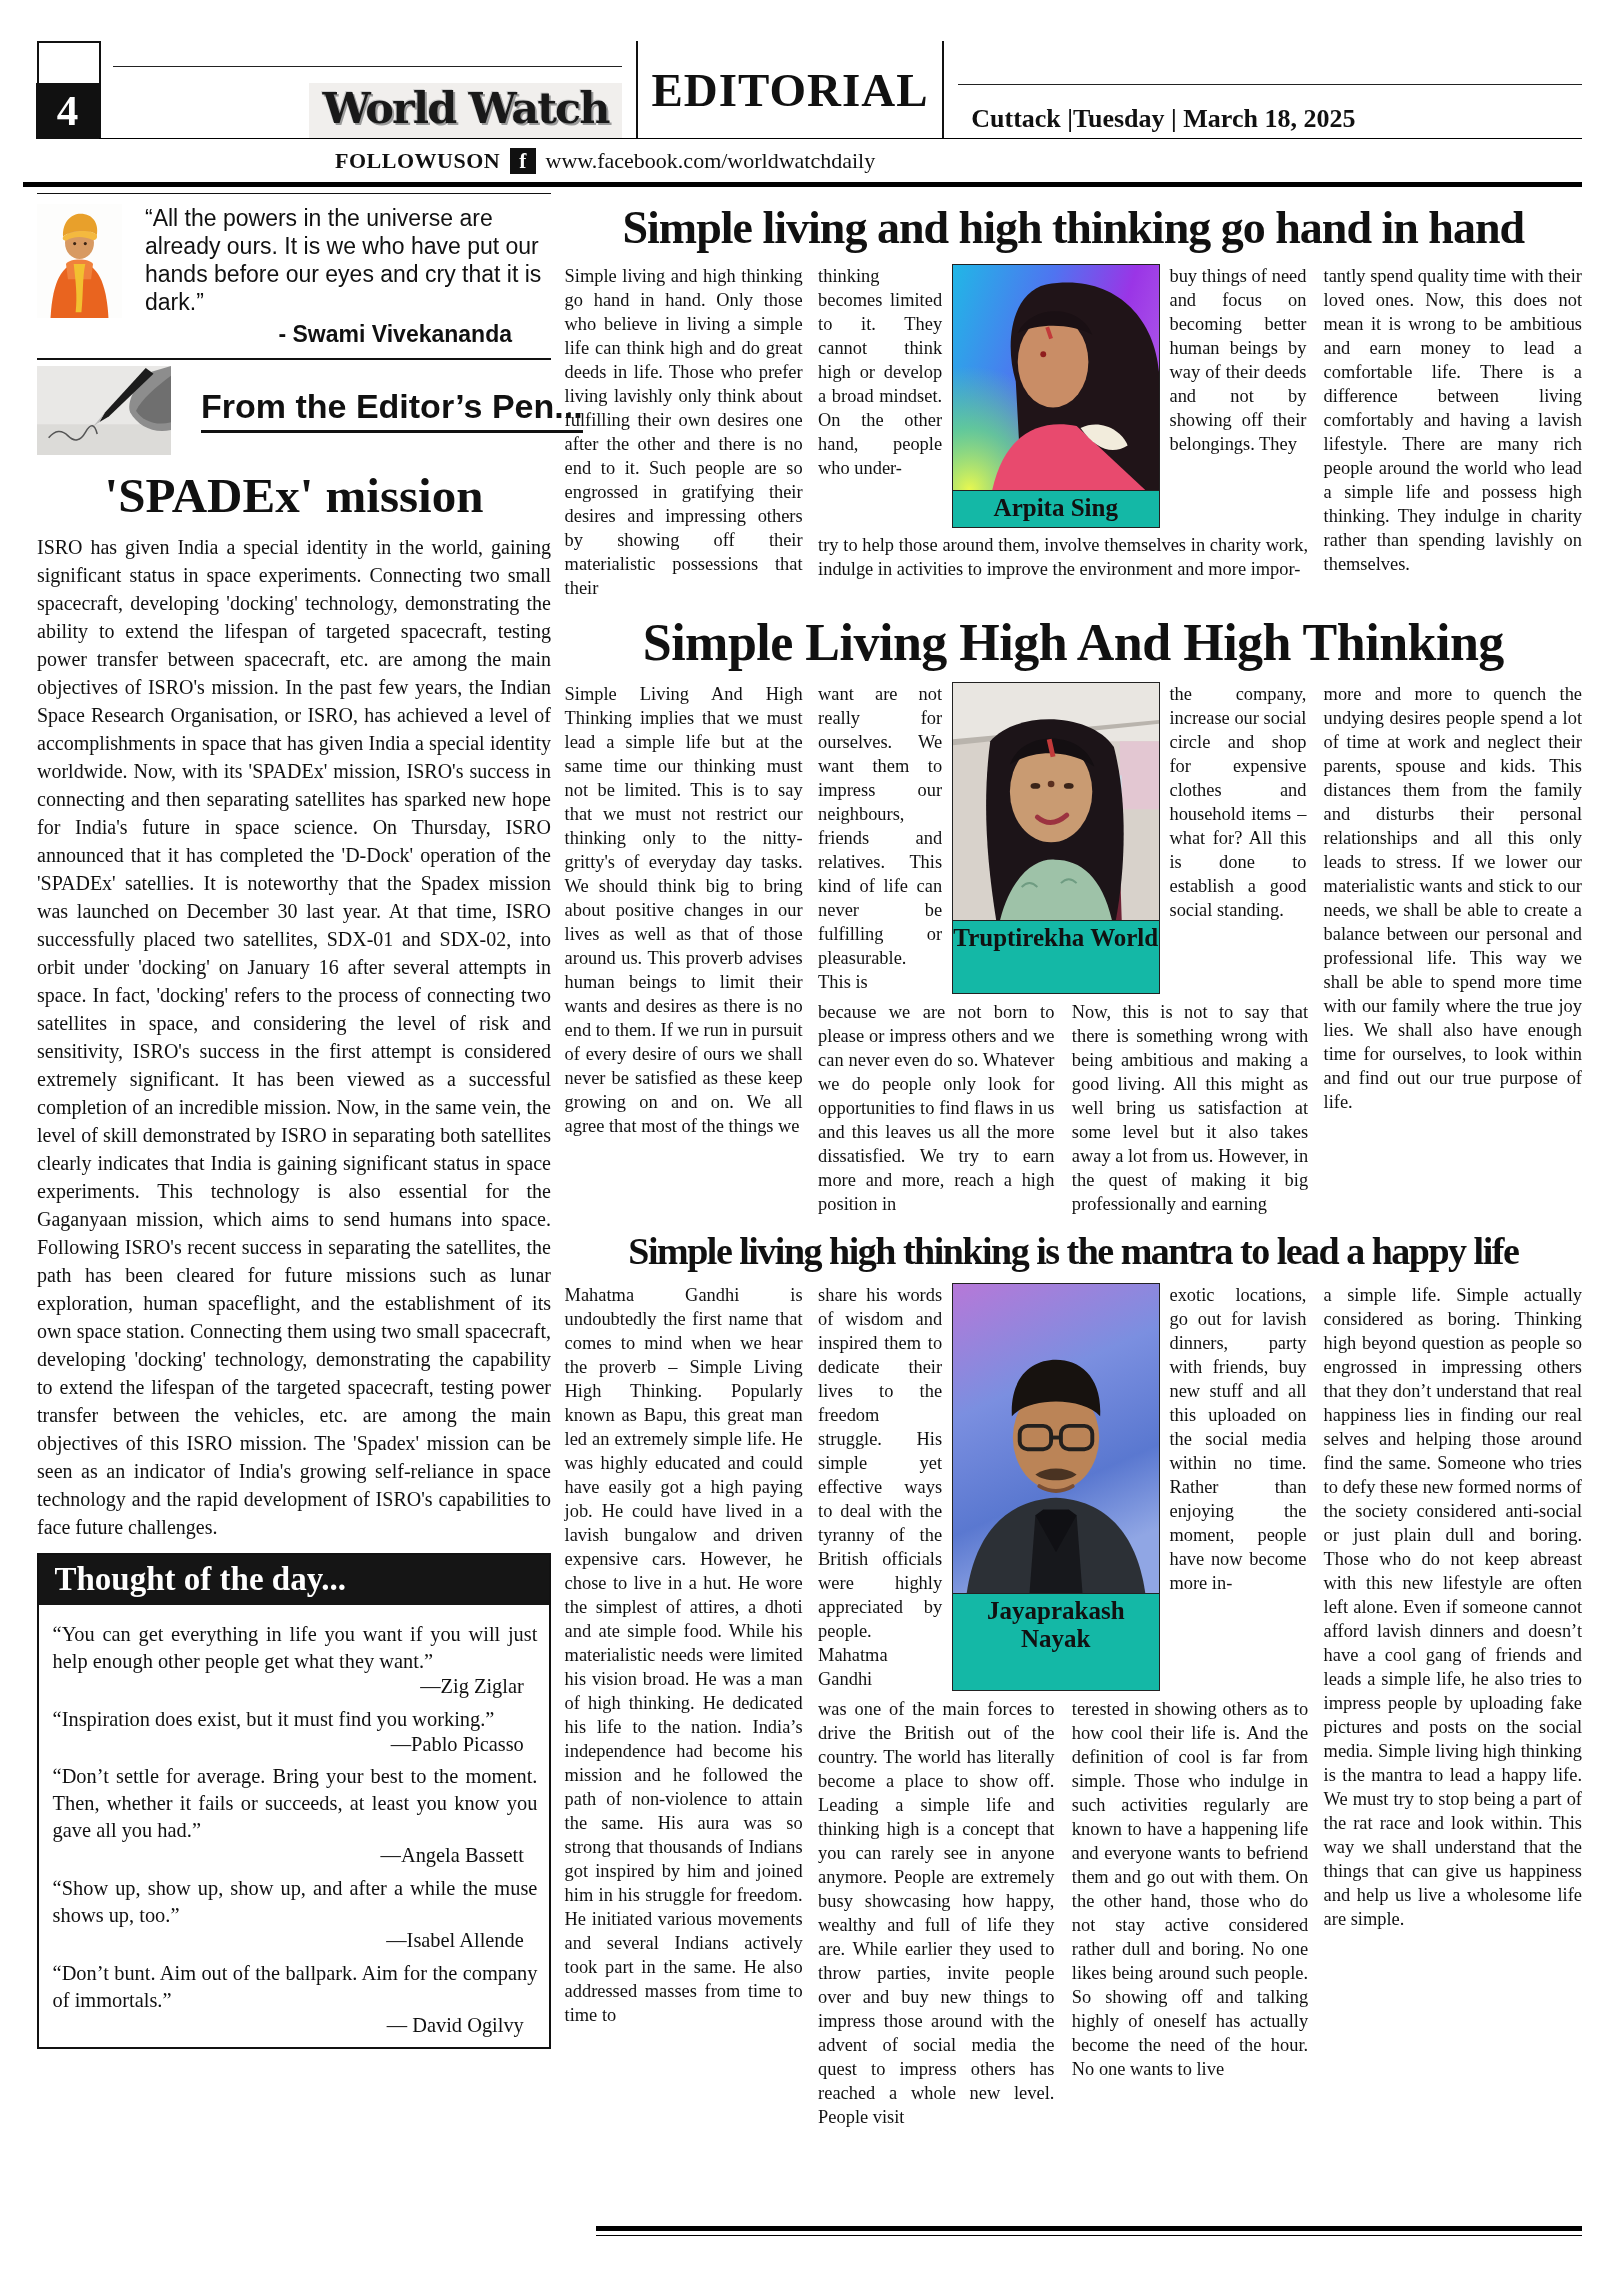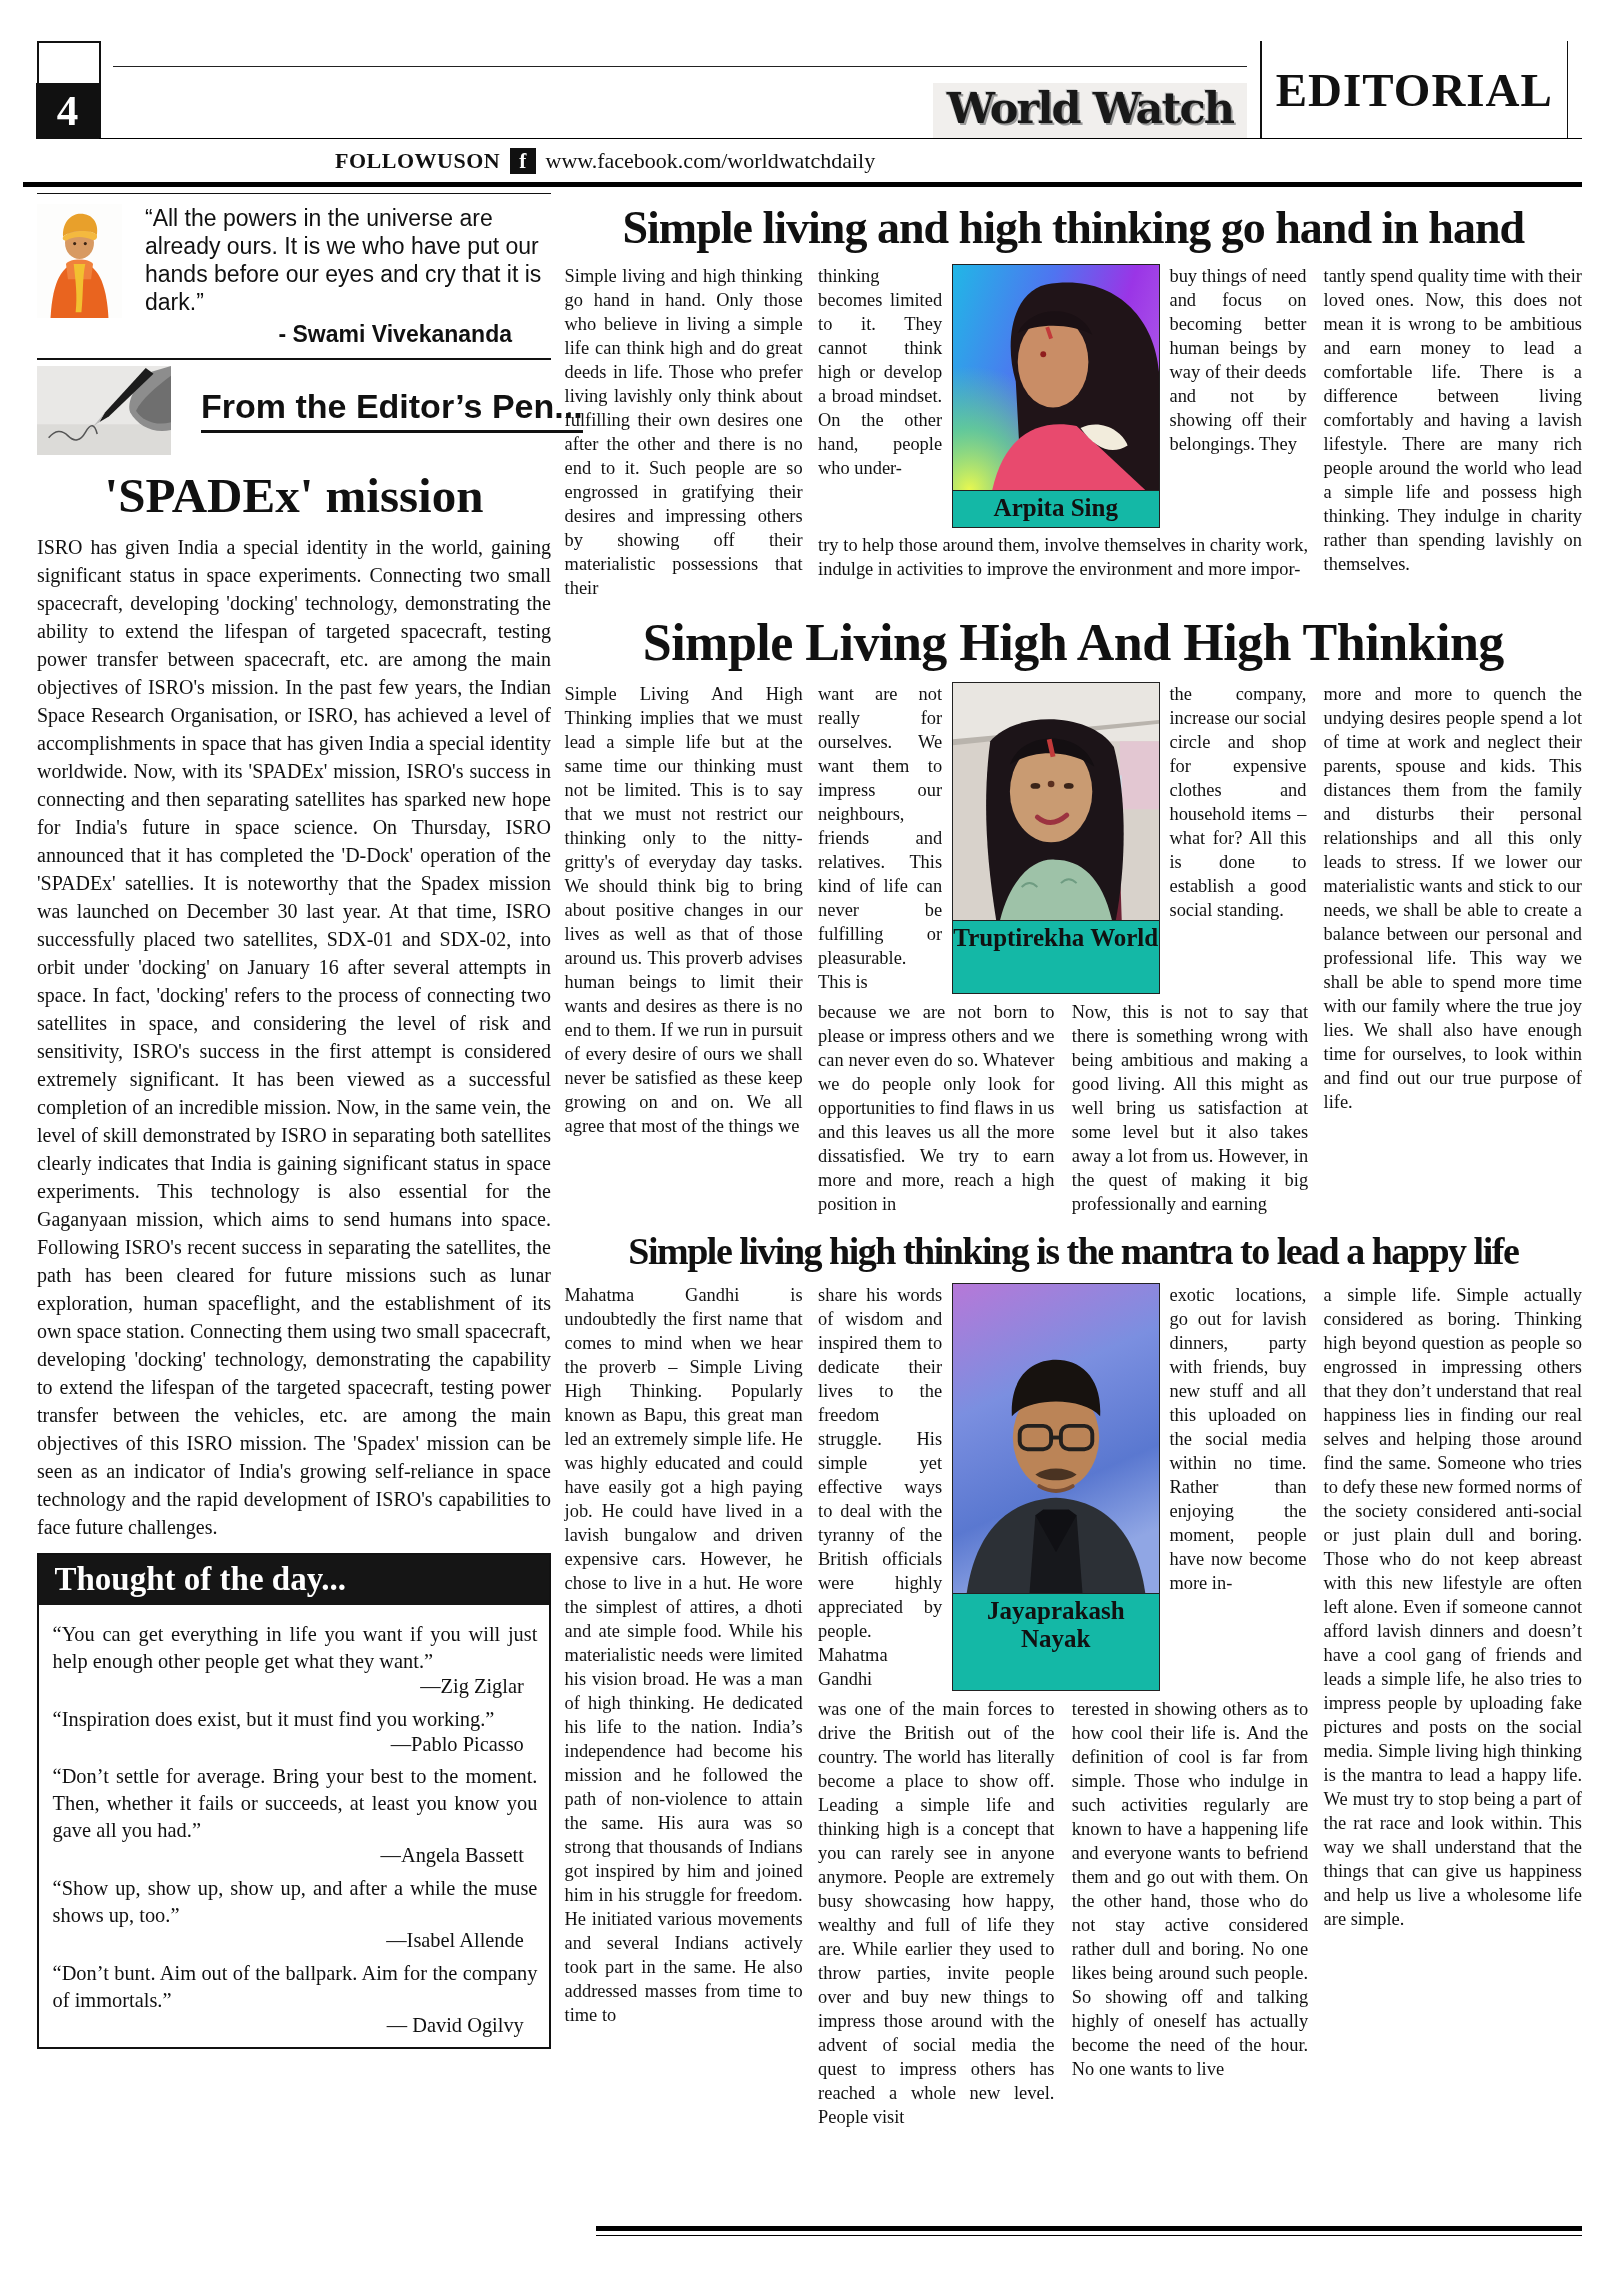--- a/index.html
+++ b/index.html
@@ -83,20 +83,23 @@
   <div class="header">
     <div class="badge">
       <div class="badge-black">4</div>
     </div>
     <div class="mast-left">
       <div class="logo">World Watch</div>
     </div>
     <div class="div-v"></div>
     <div class="editorial">EDITORIAL</div>
     <div class="div-v"></div>
+    <div class="date-zone">
+      <div class="dateline">Cuttack |Tuesday |  March   18, 2025</div>
+    </div>
   </div>
 
   <div class="rule-thin"></div>
   <div class="follow-row">
     <span class="follow-label">FOLLOWUSON</span>
     <span class="fb">f</span>
     <span class="follow-url">www.facebook.com/worldwatchdaily</span>
   </div>
   <div class="rule-thick"></div>
 

